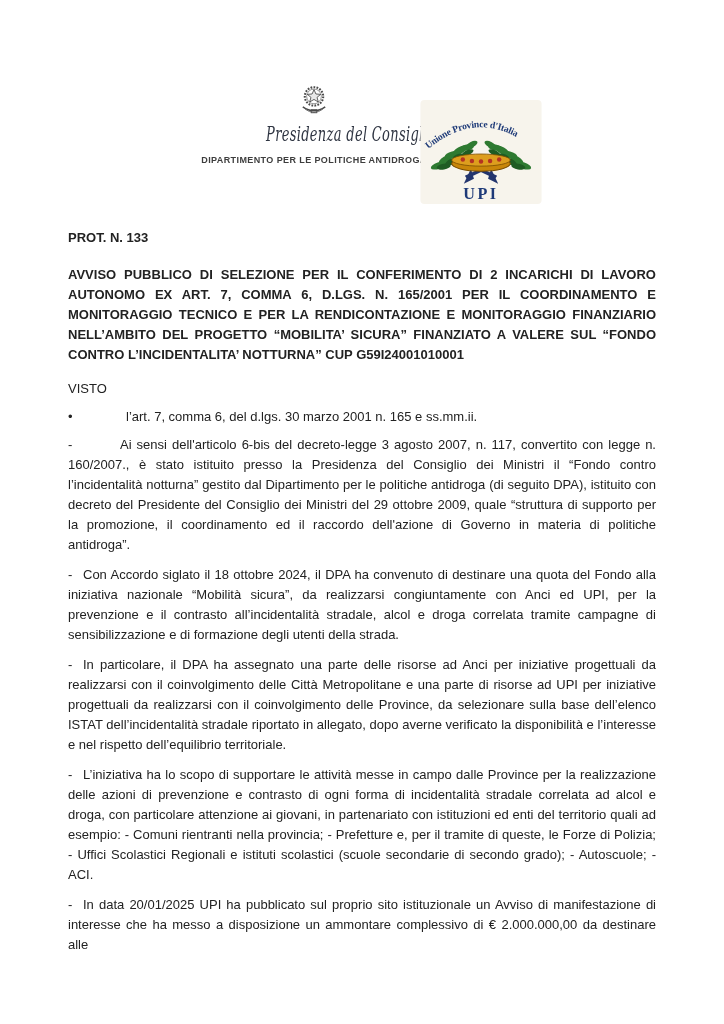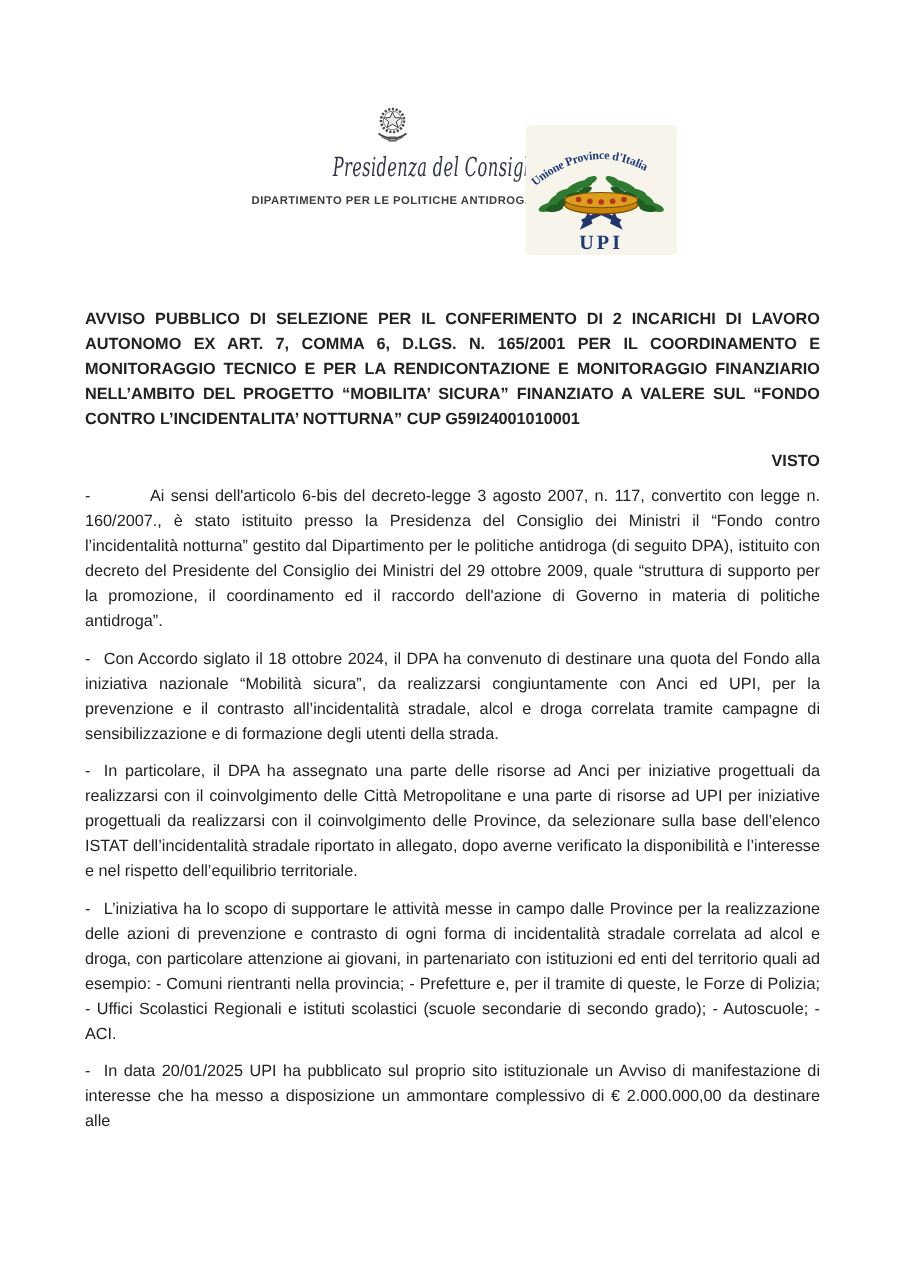--- a/index.html
+++ b/index.html
@@ -41,21 +41,21 @@
 
   
   .content {
     position:absolute; left:68px; top:228px; width:588px;
     font-size:13px; line-height:20px;
     text-align:justify;
   }
   .prot  { font-weight:bold; margin-bottom:9px; }
   .title { font-weight:bold; margin-bottom:14px;margin-top:17px; }
   .intro { margin-bottom:26px; }
-  .sec-heading { font-weight:bold; text-align:right; margin-bottom:8px; }
+  .sec-heading { font-weight:normal; text-align:left; margin-bottom:8px; }
   .sec-heading.premesso { margin-bottom:6px; }
   .bullet-line { margin-bottom:8px; }
   .marker-wide   { display:inline-block; width:58px; }
   .marker-tab    { display:inline-block; width:52px; }
   .marker-narrow { display:inline-block; width:15px; }
   .para { margin-bottom:10px; }
 </style>
 </head>
 <body>
 
@@ -134,26 +134,30 @@
         <circle cx="69" cy="60.5" r="2.2"></circle>
         <circle cx="78" cy="59" r="2.2"></circle>
       </g>
 
       <text x="60" y="98" text-anchor="middle" font-family="Liberation Serif, serif" font-size="16" font-weight="bold" letter-spacing="2.5" fill="#1e3a78">UPI</text>
     </svg>
   </div>
 
   <div class="content">
 
+    <p class="prot">PROT. N. 133</p>
 
     <p class="title">AVVISO PUBBLICO DI SELEZIONE PER IL CONFERIMENTO DI 2 INCARICHI DI LAVORO AUTONOMO EX ART. 7, COMMA 6, D.LGS. N. 165/2001 PER IL COORDINAMENTO E MONITORAGGIO TECNICO E PER LA RENDICONTAZIONE E MONITORAGGIO FINANZIARIO NELL’AMBITO DEL PROGETTO “MOBILITA’ SICURA” FINANZIATO A VALERE SUL “FONDO CONTRO L’INCIDENTALITA’ NOTTURNA” CUP G59I24001010001</p>
 
 
     <p class="sec-heading">VISTO</p>
 
+    <p class="bullet-line">
+      <span class="marker-wide">•</span><span>l’art. 7, comma 6, del d.lgs. 30 marzo 2001 n. 165 e ss.mm.ii.</span>
+    </p>
 
 
     <p class="para">
       <span class="marker-tab">-</span><span>Ai sensi dell'articolo 6-bis del decreto-legge 3 agosto 2007, n. 117, convertito con legge n. 160/2007., è stato istituito presso la Presidenza del Consiglio dei Ministri il “Fondo contro l’incidentalità notturna” gestito dal Dipartimento per le politiche antidroga (di seguito DPA), istituito con decreto del Presidente del Consiglio dei Ministri del 29 ottobre 2009, quale “struttura di supporto per la promozione, il coordinamento ed il raccordo dell'azione di Governo in materia di politiche antidroga”.</span>
     </p>
 
     <p class="para">
       <span class="marker-narrow">-</span><span>Con Accordo siglato il 18 ottobre 2024, il DPA ha convenuto di destinare una quota del Fondo alla iniziativa nazionale “Mobilità sicura”, da realizzarsi congiuntamente con Anci ed UPI, per la prevenzione e il contrasto all’incidentalità stradale, alcol e droga correlata tramite campagne di sensibilizzazione e di formazione degli utenti della strada.</span>
     </p>
 

